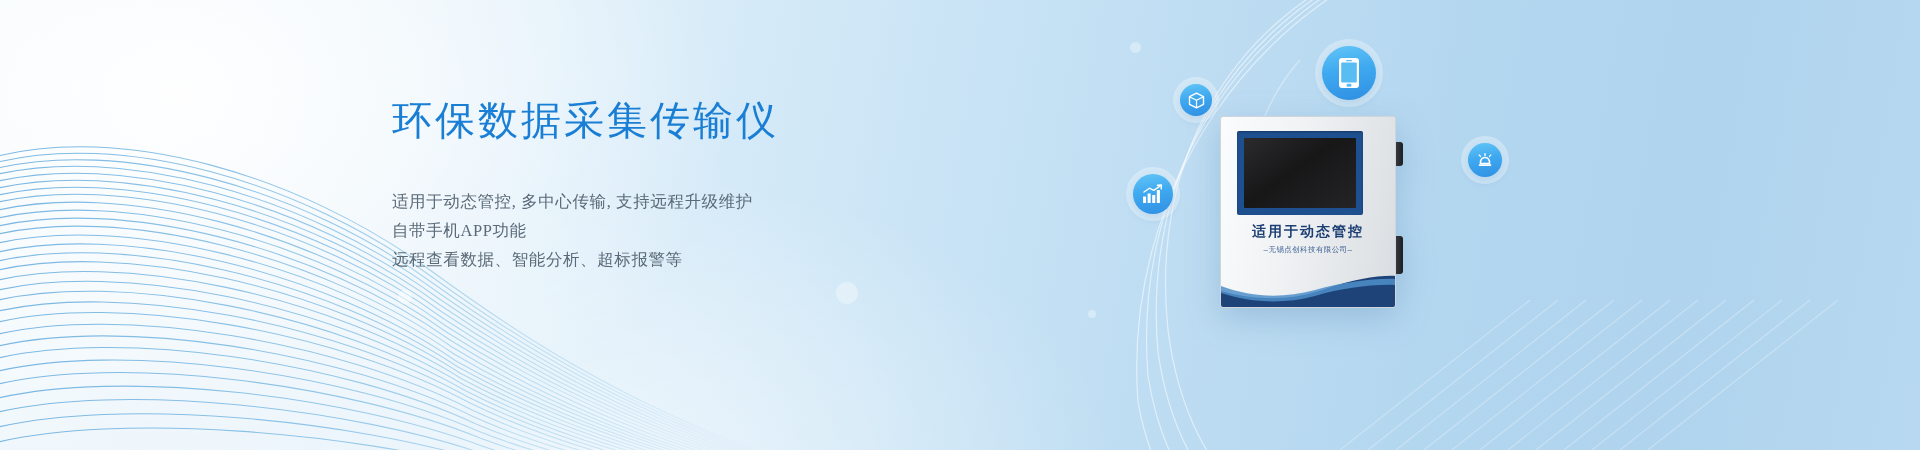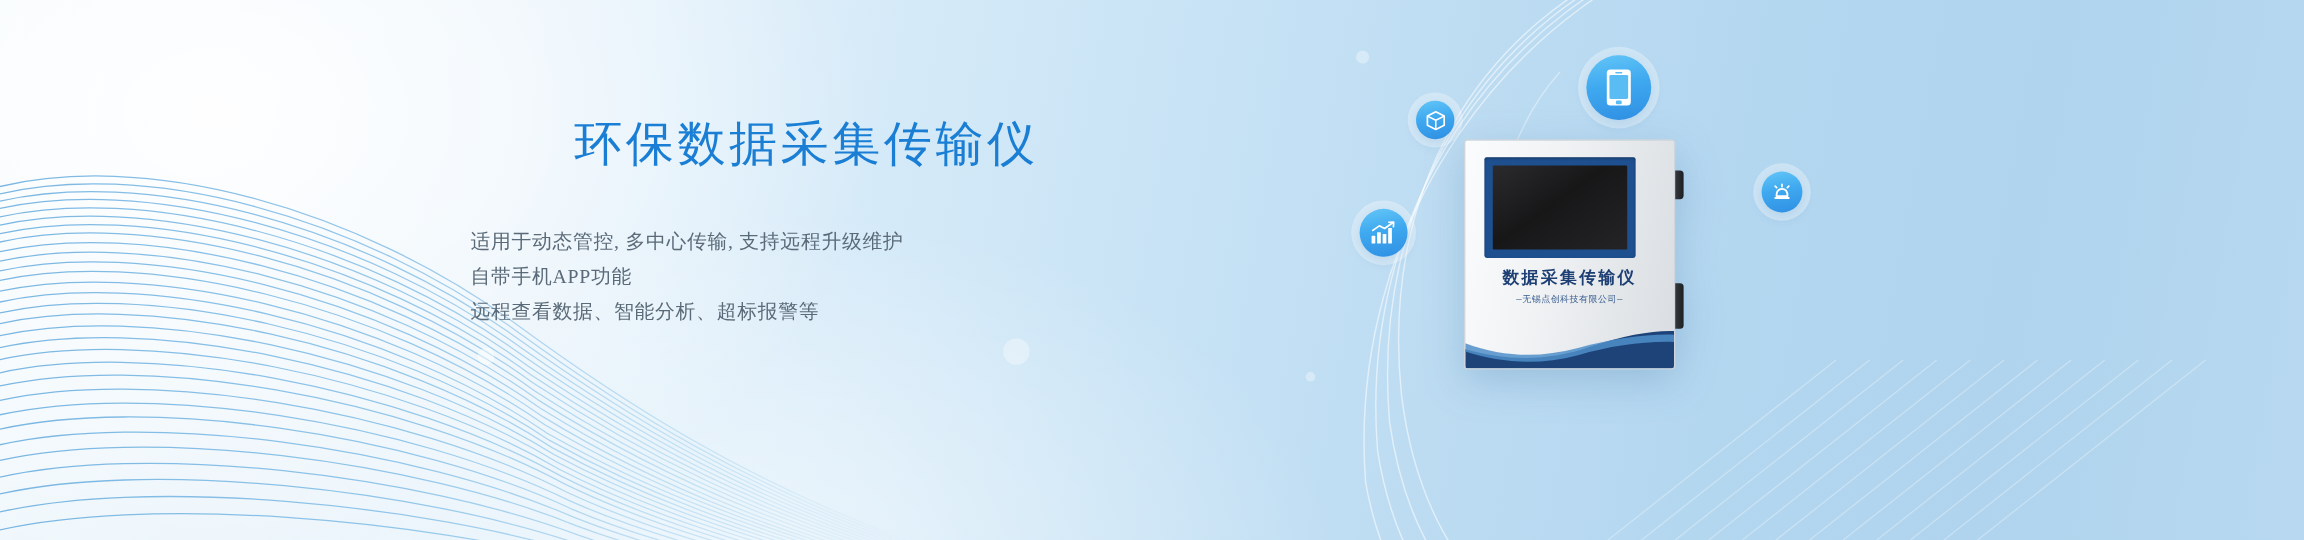--- a/index.html
+++ b/index.html
@@ -66,21 +66,20 @@
     width: 560px;
   }
   .headline {
     font-size: 40px;
     line-height: 1.22;
     letter-spacing: 3px;
     color: #1a7fd4;
     font-weight: 400;
     margin: 0 0 42px 0;
     white-space: nowrap;
-    text-align: center;
   }
   .sub-list { margin: 0; padding: 0; list-style: none; }
   .sub-line {
     font-size: 16.5px;
     line-height: 29px;
     letter-spacing: 0.6px;
     color: #5a6a78;
     white-space: nowrap;
     font-weight: 400;
     font-family: Liberation Serif, serif;
@@ -311,21 +310,21 @@
     </svg>
   </div>
 
   <div class="device">
     <div class="device-side"></div>
     <div class="device-side2"></div>
     <div class="device-body">
       <div class="device-bezel">
         <div class="device-screen"></div>
       </div>
-      <div class="device-title">数据采集传输仪</div>
+      <div class="device-title">适用于动态管控</div>
       <div class="device-company">—无锡点创科技有限公司—</div>
       <svg class="device-wave" viewBox="0 0 176 46" preserveAspectRatio="none">
         <path d="M0,30 C36,40 70,40 104,28 C134,18 158,14 176,15 L176,46 L0,46 Z" fill="#1d4379"></path>
         <path d="M0,25 C30,36 60,38 94,29 C124,21 152,17 176,18 L176,24 C150,23 122,27 94,35 C60,44 28,41 0,32 Z" fill="#4f8fc9" opacity="0.85"></path>
       </svg>
     </div>
   </div>
 
 </div>
 

